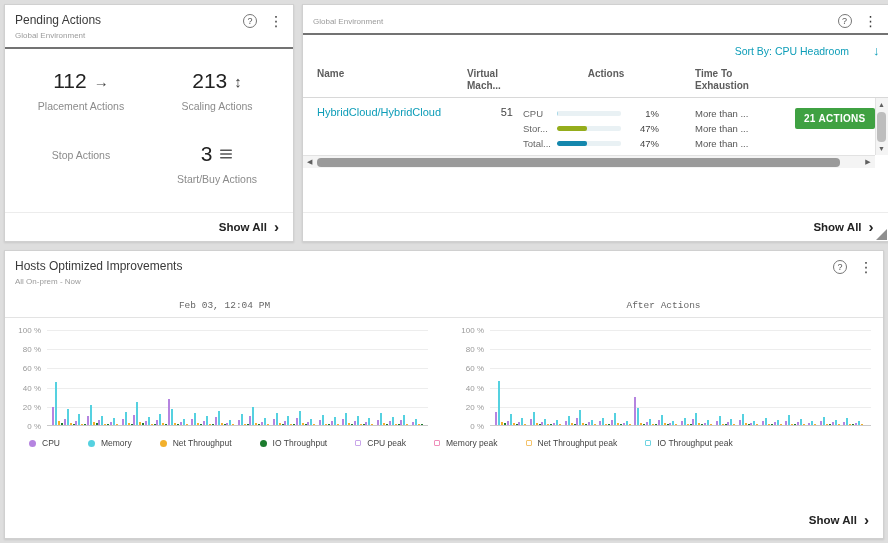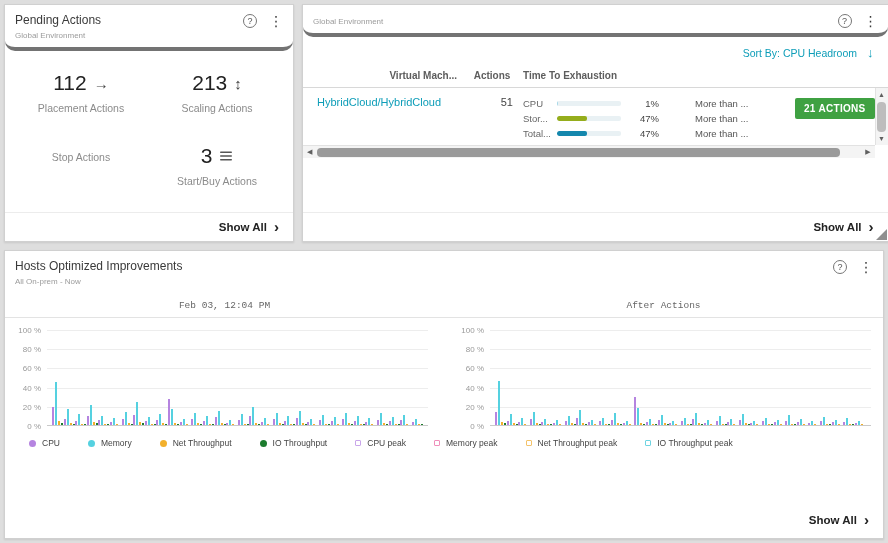--- a/index.html
+++ b/index.html
@@ -6,21 +6,21 @@
   html,body { width:888px; height:543px; overflow:hidden; }
   body { font-family:"Liberation Sans", sans-serif; background:#dedede; color:#333; }
   .dashboard { width:888px; height:543px; padding:4px; display:flex; flex-direction:column; gap:8px; }
   .row-top { display:flex; gap:8px; height:238px; }
   .panel { background:#fff; border:1px solid #d0d0d0; box-shadow:0 1px 2px rgba(0,0,0,.10); position:relative; display:flex; flex-direction:column; }
   .panel-pending { width:290px; flex:none; }
   .panel-clusters { flex:1; }
   .panel-hosts { flex:1; }
 
   .panel-header { padding:8px 10px 7px; position:relative; }
-  .panel-header.bordered { border-bottom:4px solid #737373;border-radius:10px; }
+  .panel-header.bordered { border-bottom:2px solid #737373; }
   .panel-title { font-size:12px; color:#3a3a3a; }
   .panel-subtitle { font-size:8px; color:#9b9b9b; margin-top:4px; }
   .header-icons { position:absolute; top:9px; right:10px; display:flex; gap:12px; align-items:center; }
   .help-icon { width:14px; height:14px; border:1px solid #767676; border-radius:50%; font-size:9px; color:#555;
                display:flex; align-items:center; justify-content:center; cursor:pointer; }
   .kebab-icon { font-size:14px; color:#3a3a3a; cursor:pointer; line-height:14px; }
 
   .panel-footer { border-top:1px solid #ececec; padding:8px 14px; display:flex; justify-content:flex-end;
                   align-items:center; gap:7px; cursor:pointer; margin-top:auto; }
   .panel-footer.noline { border-top:none; padding-bottom:12px; }
@@ -28,28 +28,28 @@
   .chevron { font-size:15px; font-weight:bold; color:#222; line-height:12px; }
 
   
   .tiles { flex:1; display:grid; grid-template-columns:1fr 1fr; padding:20px 8px 0; align-content:start; row-gap:30px; }
   .tile { text-align:center; cursor:pointer; }
   .tile-value-row { display:flex; align-items:center; justify-content:center; gap:7px; font-size:21px; color:#222; }
   .tile-icon { color:#444; font-size:15px; display:flex; align-items:center; }
   .tile-label { margin-top:7px; font-size:10.5px; color:#8b8b8b; }
 
   
-  .sort-row { display:flex; justify-content:flex-end; align-items:center; padding:8px 14px 6px; gap:10px; }
+  .sort-row { display:flex; justify-content:flex-end; align-items:center; padding:8px 8px 6px; gap:24px; }
   .sort-label { font-size:10.5px; color:#0d9db8; cursor:pointer; }
   .sort-arrow { color:#0d9db8; font-size:13px; cursor:pointer; }
 
   .table-header { display:grid; grid-template-columns:150px 56px 172px 100px 1fr; padding:0 13px 0 14px;
                   border-bottom:1px solid #d8d8d8; }
   .th { font-size:10px; font-weight:bold; color:#5d5d5d; padding:4px 6px 5px 0; line-height:12px; }
-  .th.right { text-align:right; padding-right:10px; }
+  .th.right { padding-right:10px; }
   .th.center { text-align:center; }
 
   .clusters-scroll { display:flex; }
   .rows-area { flex:1; }
   .cluster-row { display:grid; grid-template-columns:150px 56px 172px 100px 1fr; padding:8px 0 2px 14px; }
   .cell { font-size:11px; }
   .name-link { color:#0d9db8; cursor:pointer; padding-right:6px; }
   .vms-cell { text-align:right; padding-right:10px; color:#444; }
   .hr-row { display:flex; align-items:center; height:15px; }
   .hr-label { width:34px; font-size:9.5px; color:#666; }
@@ -158,20 +158,21 @@
           <div class="kebab-icon">⋮</div>
         </div>
       </header>
 
       <div class="sort-row">
         <span class="sort-label">Sort By: CPU Headroom</span>
         <span class="sort-arrow">↓</span>
       </div>
 
       <div class="table-header">
+        <div class="th">Name</div>
         <div class="th right">Virtual Mach...</div>
         <div class="th center">Actions</div>
         <div class="th">Time To Exhaustion</div>
       </div>
 
       <div class="clusters-scroll">
         <div class="rows-area">
           <div class="cluster-row">
             <div class="cell name-link">HybridCloud/HybridCloud</div>
             <div class="cell vms-cell">51</div>

